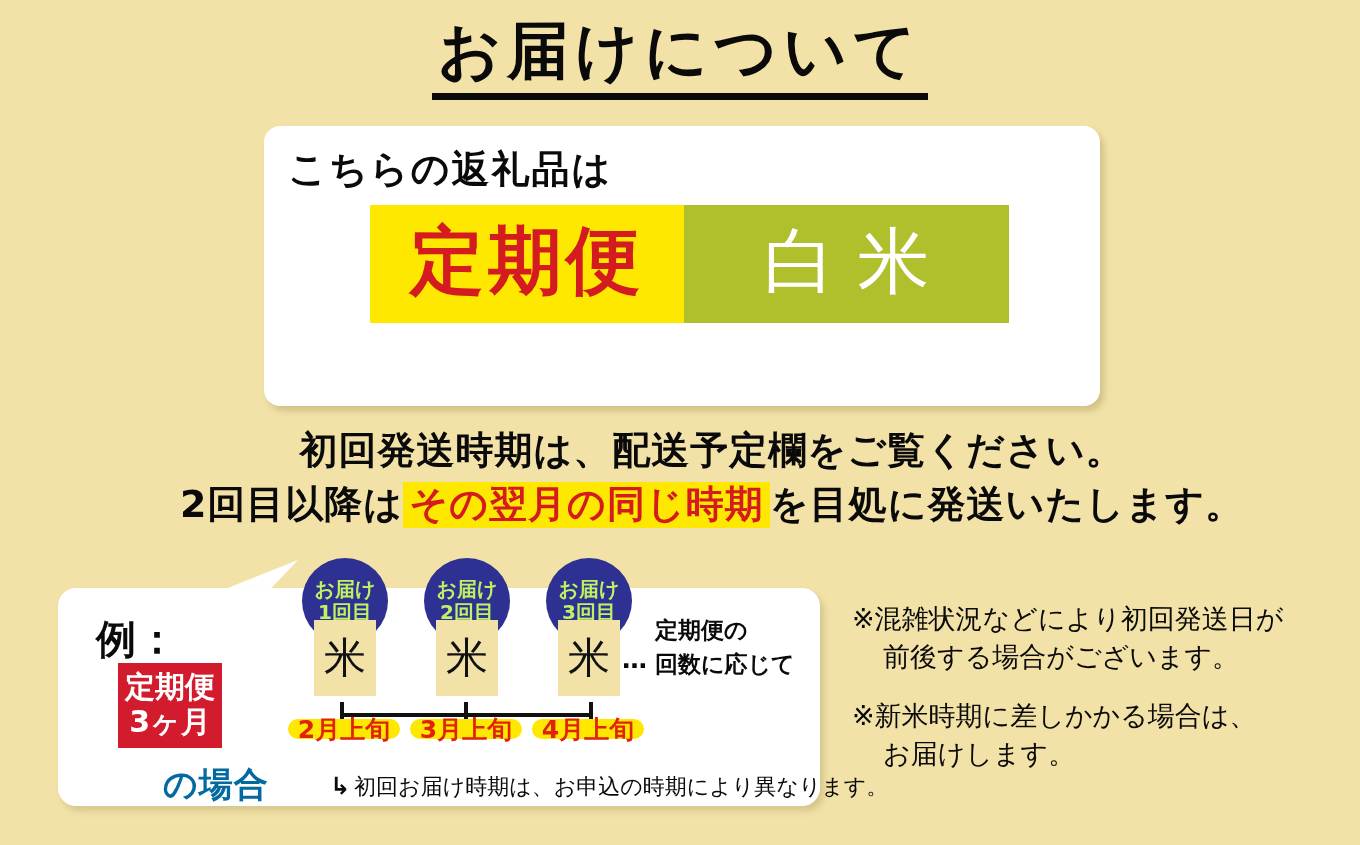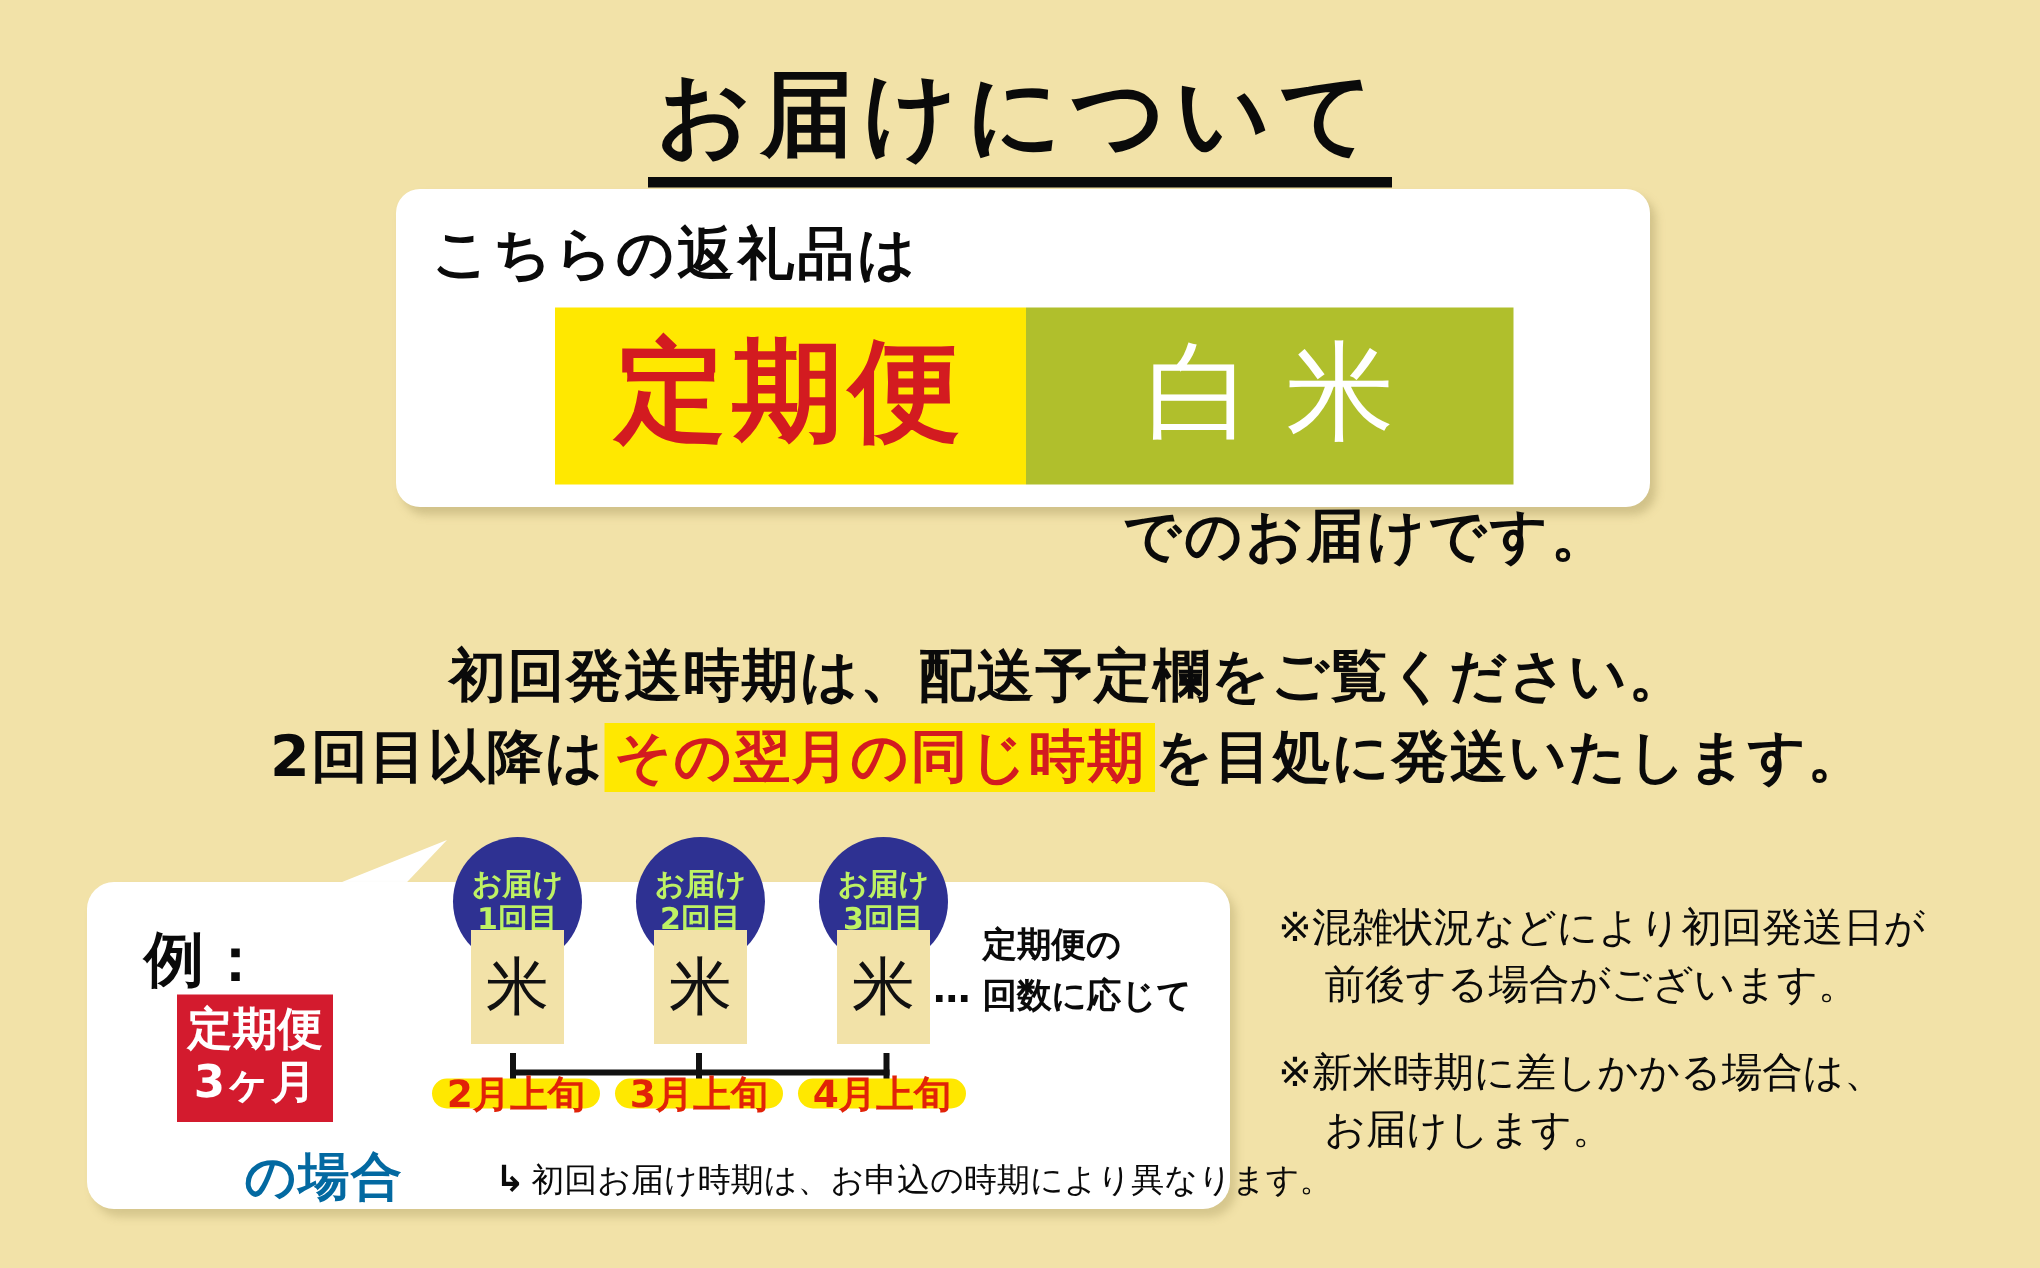--- a/index.html
+++ b/index.html
@@ -17,40 +17,39 @@
     position: relative;
   }
 
   
   .title-wrap {
     position: absolute;
     left: 0;
     top: 18px;
     width: 1360px;
     text-align: center;
-    margin-top: 25px;
   }
   .title {
     display: inline-block;
     font-size: 62px;
     font-weight: 700;
     letter-spacing: 6px;
     line-height: 1.05;
     color: #0a0a0a;
     padding: 0 6px 10px 6px;
     border-bottom: 7px solid #0a0a0a;
   }
 
   
   .product-card {
     position: absolute;
     left: 264px;
     top: 126px;
     width: 836px;
-    height: 212px;
+    height: 280px;
     background: #ffffff;
     border-radius: 16px;
     box-shadow: 4px 5px 6px rgba(150, 135, 80, 0.35);
     box-sizing: border-box;
   }
   .card-lead {
     position: absolute;
     left: 24px;
     top: 18px;
     font-size: 38px;
@@ -323,21 +322,20 @@
 </div>
 
 <div class="product-card">
   <div class="card-lead">こちらの返礼品は</div>
 
   <div class="badge-row">
     <div class="badge badge-teikibin">定期便</div>
     <div class="badge badge-hakumai">白米</div>
   </div>
 
-  <div class="card-tail">でのお届けです。</div>
 </div>
 
 <div class="instructions">
   <div class="instruction-line">初回発送時期は、配送予定欄をご覧ください。</div>
   <div class="instruction-line"><span>2回目以降は</span><span class="hl-yellow">その翌月の同じ時期</span><span>を目処に発送いたします。</span></div>
 </div>
 
 <div class="example-tail"></div>
 <div class="example-box"></div>
 

